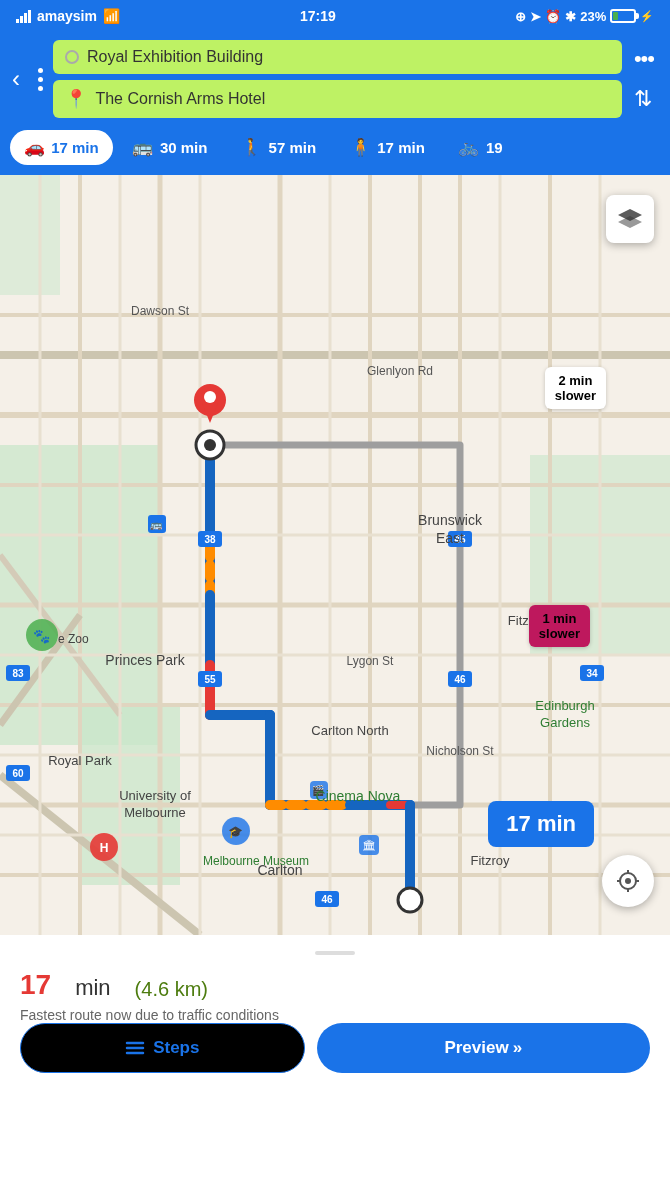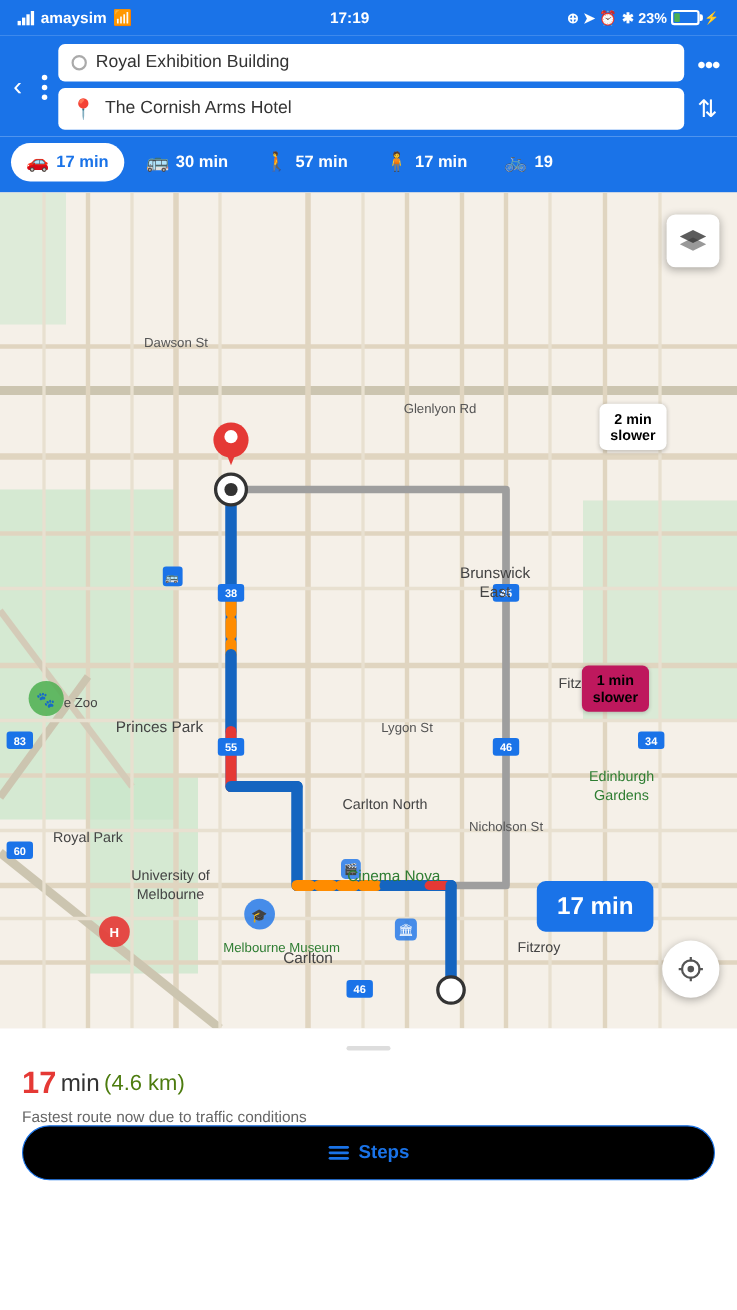--- a/index.html
+++ b/index.html
@@ -62,21 +62,21 @@
       background: white;
       border-radius: 50%;
     }
     .route-inputs {
       flex: 1;
       display: flex;
       flex-direction: column;
       gap: 6px;
     }
     .route-input-box {
-      background: #ffffff;
+      background: #bef264;
       border-radius: 6px;
       padding: 8px 12px;
       font-size: 16px;
       color: #333;
       display: flex;
       align-items: center;
       gap: 8px;
     }
     .route-input-box .pin-icon { color: #e53935; font-size: 18px; }
     .route-input-box .circle-icon { 
@@ -228,22 +228,22 @@
       position: relative;
     }
     .drag-handle {
       width: 40px; height: 4px;
       background: #ddd;
       border-radius: 2px;
       margin: 0 auto 14px;
     }
     .route-summary {
       display: flex;
-      align-items: center;
-      gap: 4px;
+      align-items: flex-end;
+      gap: 24px;
       margin-bottom: 6px;
     }
     .route-time {
       font-size: 28px;
       font-weight: 700;
       color: #e53935;
     }
     .route-unit {
       font-size: 22px;
       font-weight: 500;
@@ -546,14 +546,18 @@
   <div class="route-note">Fastest route now due to traffic conditions</div>
   <div class="action-buttons">
     <button class="steps-btn">
       <svg width="20" height="16" viewBox="0 0 20 16">
         <line x1="2" y1="3" x2="18" y2="3" stroke="#1a73e8" stroke-width="2.5" stroke-linecap="round"></line>
         <line x1="2" y1="8" x2="18" y2="8" stroke="#1a73e8" stroke-width="2.5" stroke-linecap="round"></line>
         <line x1="2" y1="13" x2="18" y2="13" stroke="#1a73e8" stroke-width="2.5" stroke-linecap="round"></line>
       </svg>
       <span>Steps</span>
     </button>
+    <button class="preview-btn">
+      <span>Preview</span>
+      <span>»</span>
+    </button>
   </div>
 </div>
 
 </body></html>

